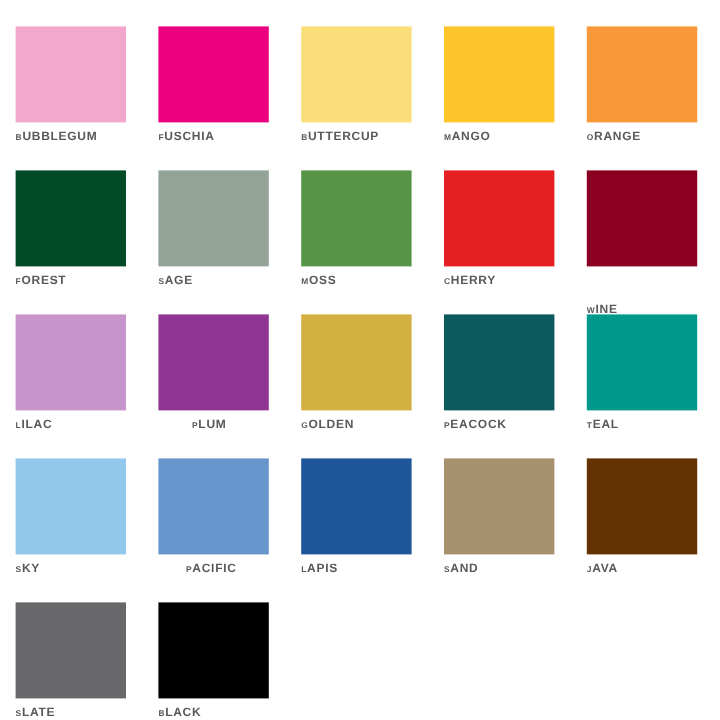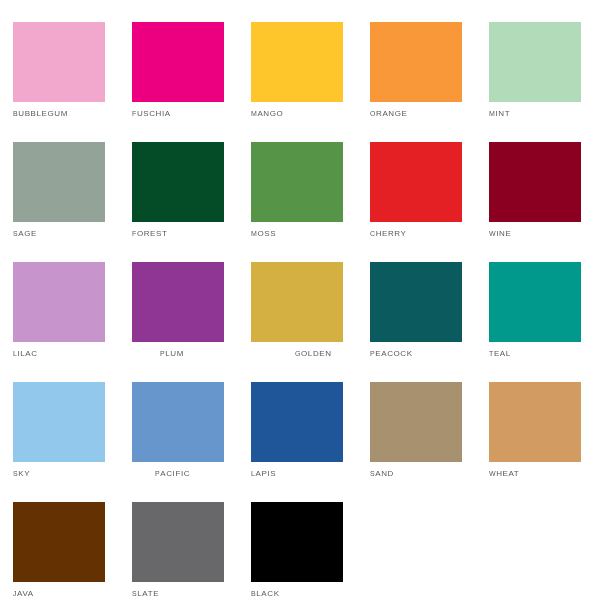--- a/index.html
+++ b/index.html
@@ -36,85 +36,86 @@
     height: 80px;
     display: block;
   }
   .swatch-label {
     position: absolute;
     left: 0;
     top: 84px;
     white-space: nowrap;
     color: #59595b;
     font-family: "Liberation Sans", sans-serif;
-    font-size: 11px;
+    font-size: 14px;
     line-height: 12px;
     font-variant: small-caps;
     text-transform: lowercase;
     letter-spacing: 0.6px;
+    font-weight: bold;
   }
   .swatch-label::first-letter {
     font-size: 10px;
   }
 </style>
 </head>
 <body>
 
 <div id="palette-grid" style="background: rgb(255, 255, 255);">
     <div class="swatch-cell">
       <div class="swatch-chip" style="background-color: rgb(242, 167, 205);"></div>
       <div class="swatch-label" style="color: rgb(89, 89, 91);">Bubblegum</div>
     </div>
     <div class="swatch-cell">
       <div class="swatch-chip" style="background-color: rgb(237, 0, 128);"></div>
       <div class="swatch-label" style="color: rgb(89, 89, 91);">Fuschia</div>
     </div>
     <div class="swatch-cell">
+      <div class="swatch-chip" style="background-color: rgb(250, 222, 122);"></div>
+      <div class="swatch-label" style="color: rgb(89, 89, 91);">Buttercup</div>
+    </div>
+    <div class="swatch-cell">
       <div class="swatch-chip" style="background-color: rgb(255, 198, 43);"></div>
       <div class="swatch-label" style="color: rgb(89, 89, 91);">Mango</div>
     </div>
     <div class="swatch-cell">
       <div class="swatch-chip" style="background-color: rgb(248, 152, 56);"></div>
       <div class="swatch-label" style="color: rgb(89, 89, 91);">Orange</div>
     </div>
     <div class="swatch-cell">
-      <div class="swatch-chip" style="background-color: rgb(178, 220, 185);"></div>
-      <div class="swatch-label" style="color: rgb(89, 89, 91);">Mint</div>
+      <div class="swatch-chip" style="background-color: rgb(4, 75, 40);"></div>
+      <div class="swatch-label" style="color: rgb(89, 89, 91);">Forest</div>
     </div>
     <div class="swatch-cell">
       <div class="swatch-chip" style="background-color: rgb(147, 163, 152);"></div>
       <div class="swatch-label" style="color: rgb(89, 89, 91);">Sage</div>
-    </div>
-    <div class="swatch-cell">
-      <div class="swatch-chip" style="background-color: rgb(4, 75, 40);"></div>
-      <div class="swatch-label" style="color: rgb(89, 89, 91);">Forest</div>
     </div>
     <div class="swatch-cell">
       <div class="swatch-chip" style="background-color: rgb(86, 149, 71);"></div>
       <div class="swatch-label" style="color: rgb(89, 89, 91);">Moss</div>
     </div>
     <div class="swatch-cell">
       <div class="swatch-chip" style="background-color: rgb(229, 32, 37);"></div>
       <div class="swatch-label" style="color: rgb(89, 89, 91);">Cherry</div>
     </div>
     <div class="swatch-cell">
       <div class="swatch-chip" style="background-color: rgb(139, 0, 32);"></div>
-      <div class="swatch-label" style="color: rgb(89, 89, 91);">Wine</div>
+      <div class="swatch-label" style="color: rgb(89, 89, 91); margin-top: 24px;">Wine</div>
     </div>
     <div class="swatch-cell">
       <div class="swatch-chip" style="background-color: rgb(199, 149, 204);"></div>
       <div class="swatch-label" style="color: rgb(89, 89, 91);">Lilac</div>
     </div>
     <div class="swatch-cell">
       <div class="swatch-chip" style="background-color: rgb(143, 53, 147);"></div>
       <div class="swatch-label" style="color: rgb(89, 89, 91); padding-left: 28px;">Plum</div>
     </div>
     <div class="swatch-cell">
       <div class="swatch-chip" style="background-color: rgb(212, 176, 67);"></div>
-      <div class="swatch-label" style="color: rgb(89, 89, 91); margin-left: 44px;">Golden</div>
+      <div class="swatch-label" style="color: rgb(89, 89, 91);">Golden</div>
     </div>
     <div class="swatch-cell">
       <div class="swatch-chip" style="background-color: rgb(11, 90, 94);"></div>
       <div class="swatch-label" style="color: rgb(89, 89, 91);">Peacock</div>
     </div>
     <div class="swatch-cell">
       <div class="swatch-chip" style="background-color: rgb(0, 153, 140);"></div>
       <div class="swatch-label" style="color: rgb(89, 89, 91);">Teal</div>
     </div>
     <div class="swatch-cell">
@@ -127,24 +128,20 @@
     </div>
     <div class="swatch-cell">
       <div class="swatch-chip" style="background-color: rgb(31, 86, 153);"></div>
       <div class="swatch-label" style="color: rgb(89, 89, 91);">Lapis</div>
     </div>
     <div class="swatch-cell">
       <div class="swatch-chip" style="background-color: rgb(168, 145, 110);"></div>
       <div class="swatch-label" style="color: rgb(89, 89, 91);">Sand</div>
     </div>
     <div class="swatch-cell">
-      <div class="swatch-chip" style="background-color: rgb(210, 155, 98);"></div>
-      <div class="swatch-label" style="color: rgb(89, 89, 91);">Wheat</div>
-    </div>
-    <div class="swatch-cell">
       <div class="swatch-chip" style="background-color: rgb(99, 49, 2);"></div>
       <div class="swatch-label" style="color: rgb(89, 89, 91);">Java</div>
     </div>
     <div class="swatch-cell">
       <div class="swatch-chip" style="background-color: rgb(104, 104, 106);"></div>
       <div class="swatch-label" style="color: rgb(89, 89, 91);">Slate</div>
     </div>
     <div class="swatch-cell">
       <div class="swatch-chip" style="background-color: rgb(0, 0, 0);"></div>
       <div class="swatch-label" style="color: rgb(89, 89, 91);">Black</div>

